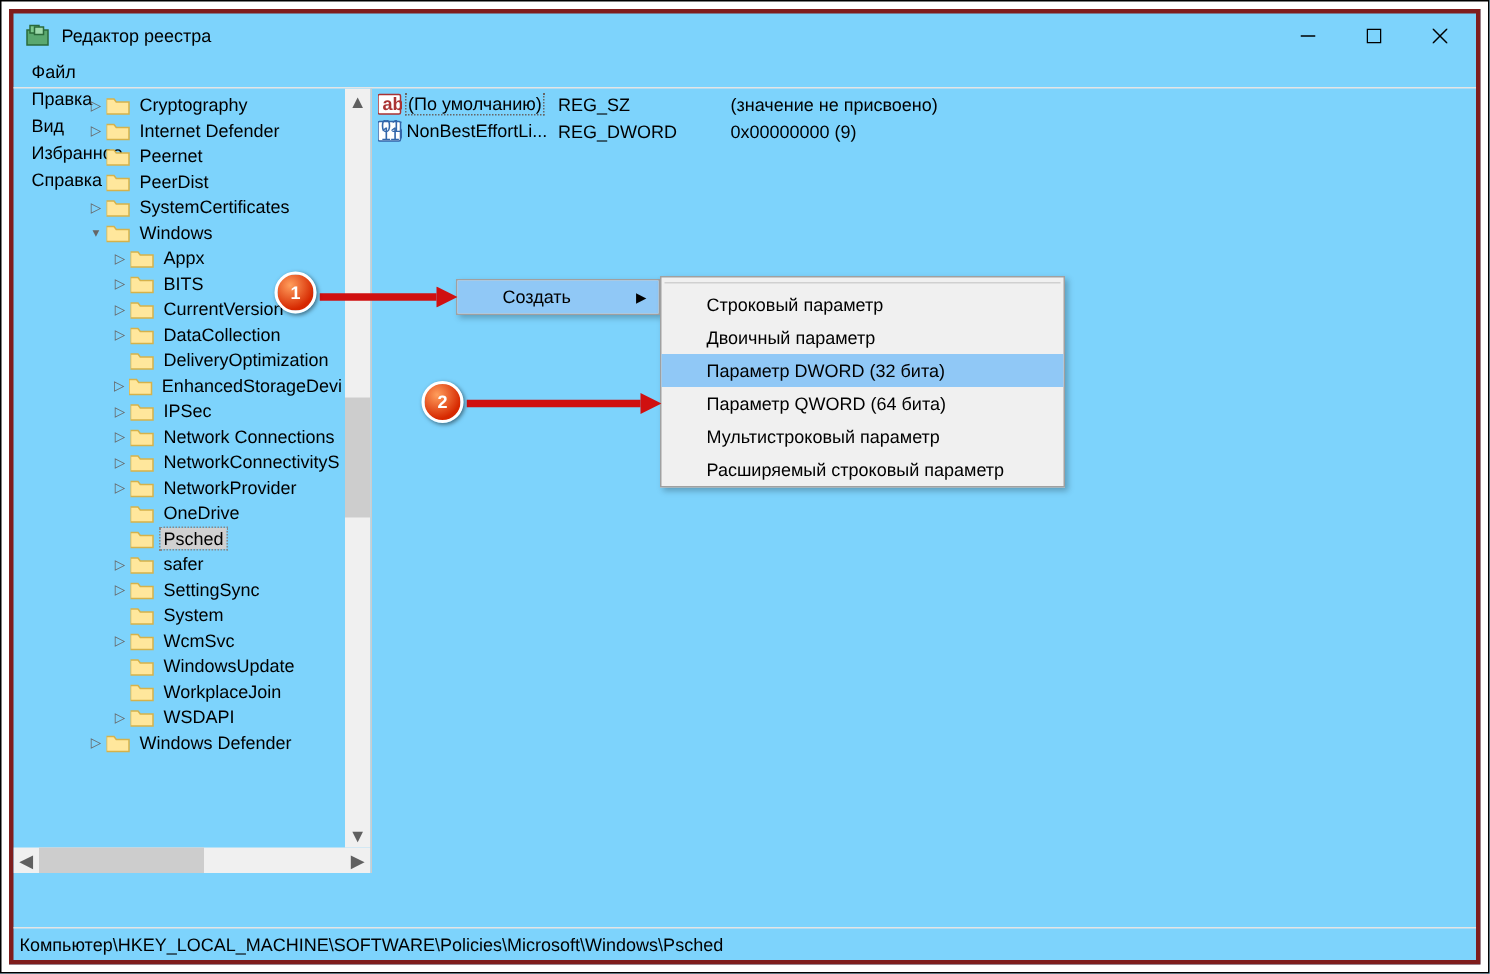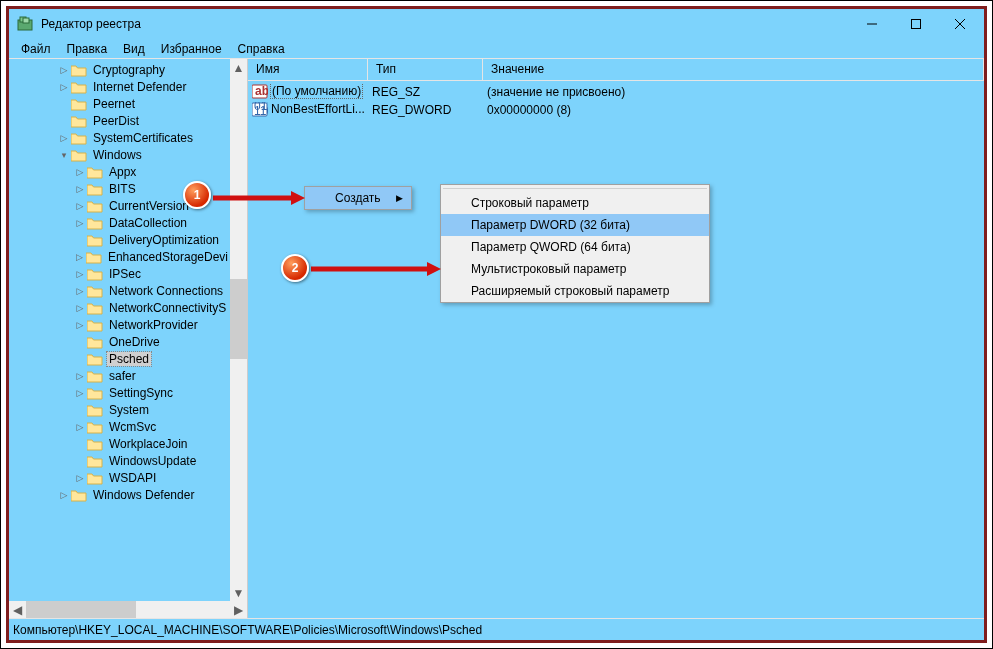--- a/index.html
+++ b/index.html
@@ -3,21 +3,21 @@
 <meta charset="utf-8">
 <style>
   * { box-sizing: border-box; margin: 0; padding: 0; font-family: "Segoe UI", Tahoma, sans-serif; font-size: 12px; }
   body { background: #fff; width: 993px; height: 649px; position: relative; overflow: hidden; border: 1px solid #000; }
   .outer { position: absolute; inset: 5px; border: 3px solid #7f1d1d; background: #7dd3fc; display: flex; flex-direction: column; }
   .titlebar { height: 30px; display: flex; align-items: center; padding: 0 2px 0 8px; }
   .titlebar .app-icon { width: 16px; height: 16px; margin-right: 8px; }
   .titlebar .title { flex: 1; }
   .win-btn { width: 44px; height: 28px; display: flex; align-items: center; justify-content: center; }
   .win-btn svg { display: block; }
-  .menubar { height: 20px; display: flex; align-items: flex-end; padding: 0 4px; border-bottom: 1px solid #e5e5e5; }
+  .menubar { height: 20px; display: flex; align-items: flex-start; padding: 0 4px; border-bottom: 1px solid #e5e5e5; flex-direction: column; }
   .menubar .mitem { padding: 2px 8px; }
   .content { flex: 1; display: flex; min-height: 0; }
   .tree-pane { width: 239px; border-right: 1px solid #ccc; overflow: hidden; position: relative; }
   .tree { position: absolute; inset: 0 17px 17px 0; overflow: hidden; padding-top: 2px; }
   .vscroll { position: absolute; top: 0; right: 0; bottom: 17px; width: 17px; background: #f0f0f0; display: flex; flex-direction: column; }
   .hscroll { position: absolute; left: 0; right: 0; bottom: 0; height: 17px; background: #f0f0f0; display: flex; }
   .sbtn { width: 17px; height: 17px; display: flex; align-items: center; justify-content: center; color: #606060; }
   .sthumb-v { background: #cdcdcd; width: 17px; }
   .sthumb-h { background: #cdcdcd; height: 17px; }
   .strack { flex: 1; position: relative; }
@@ -33,21 +33,21 @@
   .col.type { width: 115px; }
   .col.val { flex: 1; }
   .list-body { padding-top: 2px; }
   .row { height: 18px; display: flex; align-items: center; }
   .cell { padding: 0 4px; overflow: hidden; text-overflow: ellipsis; white-space: nowrap; }
   .cell.name { width: 120px; display: flex; align-items: flex-start; }
   .cell.type { width: 115px; }
   .cell.val { flex: 1; }
   .val-icon { width: 16px; height: 16px; margin-right: 3px; flex-shrink: 0; }
   .name-text.focused { outline: 1px dotted #666; padding: 0 1px; }
-  .statusbar { height: 22px; border-top: 1px solid #e5e5e5; display: flex; align-items: center; padding: 0 4px; }
+  .statusbar { height: 22px; border-top: 1px solid #e5e5e5; display: flex; align-items: center; padding: 0 4px; margin-top: 36px; }
   
   .ctx { position: absolute; background: #f0f0f0; border: 1px solid #a0a0a0; box-shadow: 2px 2px 4px rgba(0,0,0,0.25); }
   .ctx-item { height: 22px; display: flex; align-items: center; padding: 0 30px 0 30px; position: relative; }
   .ctx-item.hover { background: #90c8f6; }
   .ctx-item .arrow { position: absolute; right: 8px; font-size: 9px; }
   .ctx-sep { height: 1px; background: #d0d0d0; margin: 3px 2px; }
   
   .marker { position: absolute; width: 28px; height: 28px; border-radius: 50%; background: radial-gradient(circle at 35% 30%, #ff9e5c, #d62800 70%); border: 2px solid #fff; box-shadow: 1px 1px 3px rgba(0,0,0,0.5); color: #fff; font-weight: bold; font-size: 16px; display: flex; align-items: center; justify-content: center; z-index: 50; }
   .arrow-ann { position: absolute; z-index: 49; }
 </style>
@@ -246,28 +246,28 @@
             <span class="folder"><svg width="16" height="14">
                 <use href="#folder-ic"></use>
               </svg></span>
             <span class="node-label">WcmSvc</span>
           </div>
           <div class="node" style="padding-left: 64px;">
             <span class="twisty"></span>
             <span class="folder"><svg width="16" height="14">
                 <use href="#folder-ic"></use>
               </svg></span>
+            <span class="node-label">WindowsUpdate</span>
+          </div>
+          <div class="node" style="padding-left: 64px;">
+            <span class="twisty"></span>
+            <span class="folder"><svg width="16" height="14">
+                <use href="#folder-ic"></use>
+              </svg></span>
             <span class="node-label">WorkplaceJoin</span>
-          </div>
-          <div class="node" style="padding-left: 64px;">
-            <span class="twisty"></span>
-            <span class="folder"><svg width="16" height="14">
-                <use href="#folder-ic"></use>
-              </svg></span>
-            <span class="node-label">WindowsUpdate</span>
           </div>
           <div class="node" style="padding-left: 64px;">
             <span class="twisty">▷</span>
             <span class="folder"><svg width="16" height="14">
                 <use href="#folder-ic"></use>
               </svg></span>
             <span class="node-label">WSDAPI</span>
           </div>
           <div class="node" style="padding-left: 48px;">
             <span class="twisty">▷</span>
@@ -287,66 +287,64 @@
       <div class="hscroll">
         <div class="sbtn">◀</div>
         <div class="strack">
             <div class="sthumb-h" style="position:absolute;left:0;width:110px;top:0;"></div>
           </div>
         <div class="sbtn">▶</div>
       </div>
     </div>
 
     <div class="list-pane">
-      <div class="list-header">
-        <div class="col name">Имя</div>
-        <div class="col type">Тип</div>
-        <div class="col val">Значение</div>
-      </div>
       <div class="list-body" id="list-body">
           <div class="row">
             <div class="cell name">
               <span class="val-icon"><svg width="16" height="16">
                   <use href="#str-ic"></use>
                 </svg></span>
               <span class="name-text focused">(По умолчанию)</span>
             </div>
             <div class="cell type">REG_SZ</div>
             <div class="cell val">(значение не присвоено)</div>
           </div>
           <div class="row">
             <div class="cell name">
               <span class="val-icon"><svg width="16" height="16">
                   <use href="#bin-ic"></use>
                 </svg></span>
               <span class="name-text">NonBestEffortLi...</span>
             </div>
             <div class="cell type">REG_DWORD</div>
-            <div class="cell val">0x00000000 (8)</div>
+            <div class="cell val">0x00000000 (9)</div>
           </div>
         </div>
     </div>
   </div>
 
   <div class="statusbar">
     <span>Компьютер\HKEY_LOCAL_MACHINE\SOFTWARE\Policies\Microsoft\Windows\Psched</span>
   </div>
 </div>
 
-<div class="ctx" style="left:303px; top:185px; width:108px;">
+<div class="ctx" style="left:303px; top:185px; width:136px;">
   <div class="ctx-item hover">
     <span>Создать</span>
     <span class="arrow">▶</span>
   </div>
 </div>
 
 <div class="ctx" style="left:439px; top:183px; width:270px;">
   <div class="ctx-sep"></div>
   <div class="ctx-item">
       <span>Строковый параметр</span>
+    </div>
+  <div class="ctx-item">
+      <span>Двоичный параметр</span>
     </div>
   <div class="ctx-item hover">
       <span>Параметр DWORD (32 бита)</span>
     </div>
   <div class="ctx-item">
       <span>Параметр QWORD (64 бита)</span>
     </div>
   <div class="ctx-item">
       <span>Мультистроковый параметр</span>
     </div>

